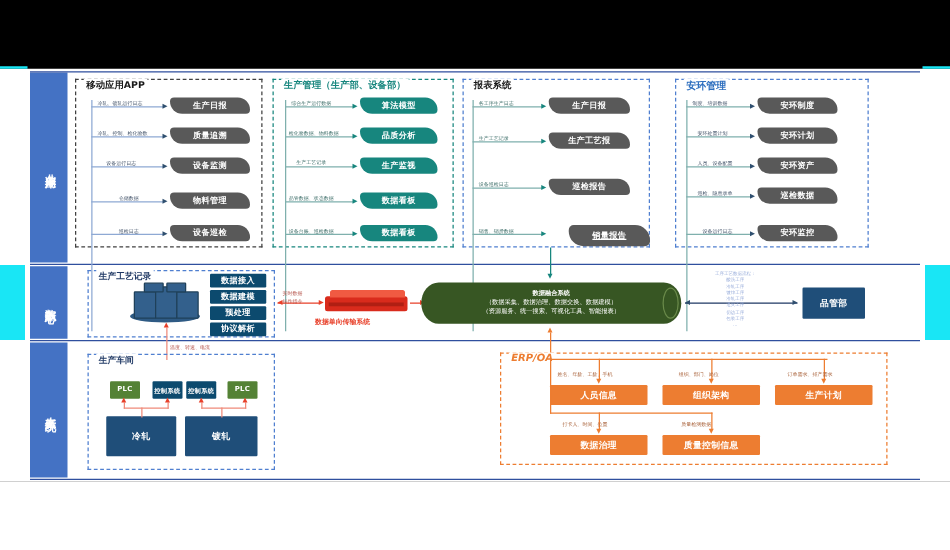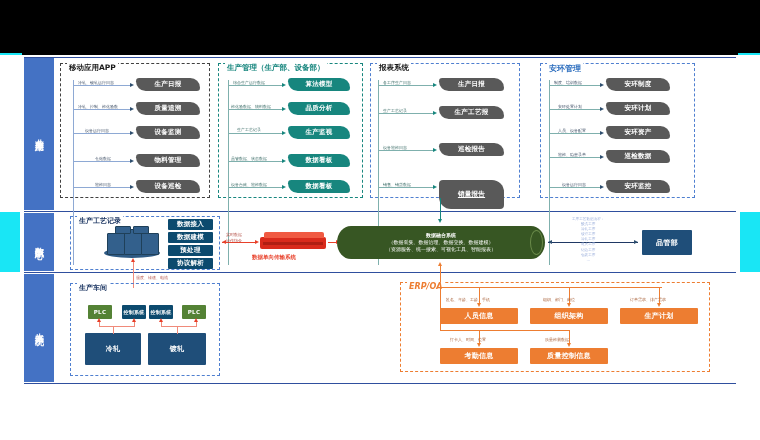--- a/index.html
+++ b/index.html
@@ -173,21 +173,21 @@
   <div class="node gray" style="left:439px;top:106px;width:65px;height:13px;">生产工艺报</div>
 
   <div class="edge t" style="left:378px;top:150px;width:56px;height:1px;"></div>
   <div class="arrow ar-r t" style="left:433px;top:147.5px;"></div>
   <div class="lbl t" style="left:383px;top:145px;">设备巡检日志</div>
   <div class="node gray" style="left:439px;top:143px;width:65px;height:13px;">巡检报告</div>
 
   <div class="edge t" style="left:378px;top:187px;width:56px;height:1px;"></div>
   <div class="arrow ar-r t" style="left:433px;top:184.5px;"></div>
   <div class="lbl t" style="left:383px;top:182px;">销售、销货数据</div>
-  <div class="node gray" style="left:439px;top:180px;width:65px;height:29px;text-decoration:underline;">销量报告</div>
+  <div class="node gray" style="left:455px;top:180px;width:65px;height:17px;text-decoration:underline;">销量报告</div>
 
   <div class="region" style="left:540px;top:63px;width:155px;height:135px;border:1px dashed #4f7fd0;">
     <div class="rtitle" style="color:#2e6fbf;font-size:8px;">安环管理</div>
   </div>
   <div class="edge t" style="left:549px;top:80px;width:1px;height:185px;"></div>
 
   <div class="edge t" style="left:549px;top:85px;width:52px;height:1px;"></div>
   <div class="arrow ar-r" style="left:600px;top:82.5px;"></div>
   <div class="lbl" style="left:554px;top:80px;">制度、培训数据</div>
   <div class="node gray" style="left:606px;top:78px;width:64px;height:13px;">安环制度</div>
@@ -301,21 +301,21 @@
   <div class="arrow ar-u" style="left:193.5px;top:318px;"></div>
 
   <div class="region" style="left:400px;top:282px;width:310px;height:90px;border:1px dashed #ed7d31;">
     <div class="rtitle" style="color:#ed7d31;font-size:8px;font-style:italic;">ERP/OA</div>
   </div>
 
   <div class="node orange" style="left:440px;top:308px;width:78px;height:16px;font-size:7px;">人员信息</div>
   <div class="node orange" style="left:530px;top:308px;width:78px;height:16px;font-size:7px;">组织架构</div>
   <div class="node orange" style="left:620px;top:308px;width:78px;height:16px;font-size:7px;">生产计划</div>
 
-  <div class="node orange" style="left:440px;top:348px;width:78px;height:16px;font-size:7px;">考勤信息</div>
+  <div class="node orange" style="left:440px;top:348px;width:78px;height:16px;font-size:7px;">数据治理</div>
   <div class="node orange" style="left:530px;top:348px;width:78px;height:16px;font-size:7px;">质量控制信息</div>
 
   <div class="edge o" style="left:440px;top:287px;width:222px;height:1.2px;background:#ed7d31;"></div>
   <div class="edge o" style="left:479px;top:287px;width:1.2px;height:17px;background:#ed7d31;"></div>
   <div class="arrow ar-d o" style="left:477px;top:303px;"></div>
   <div class="edge o" style="left:569px;top:287px;width:1.2px;height:17px;background:#ed7d31;"></div>
   <div class="arrow ar-d o" style="left:567px;top:303px;"></div>
   <div class="edge o" style="left:659px;top:287px;width:1.2px;height:17px;background:#ed7d31;"></div>
   <div class="arrow ar-d o" style="left:657px;top:303px;"></div>
 

